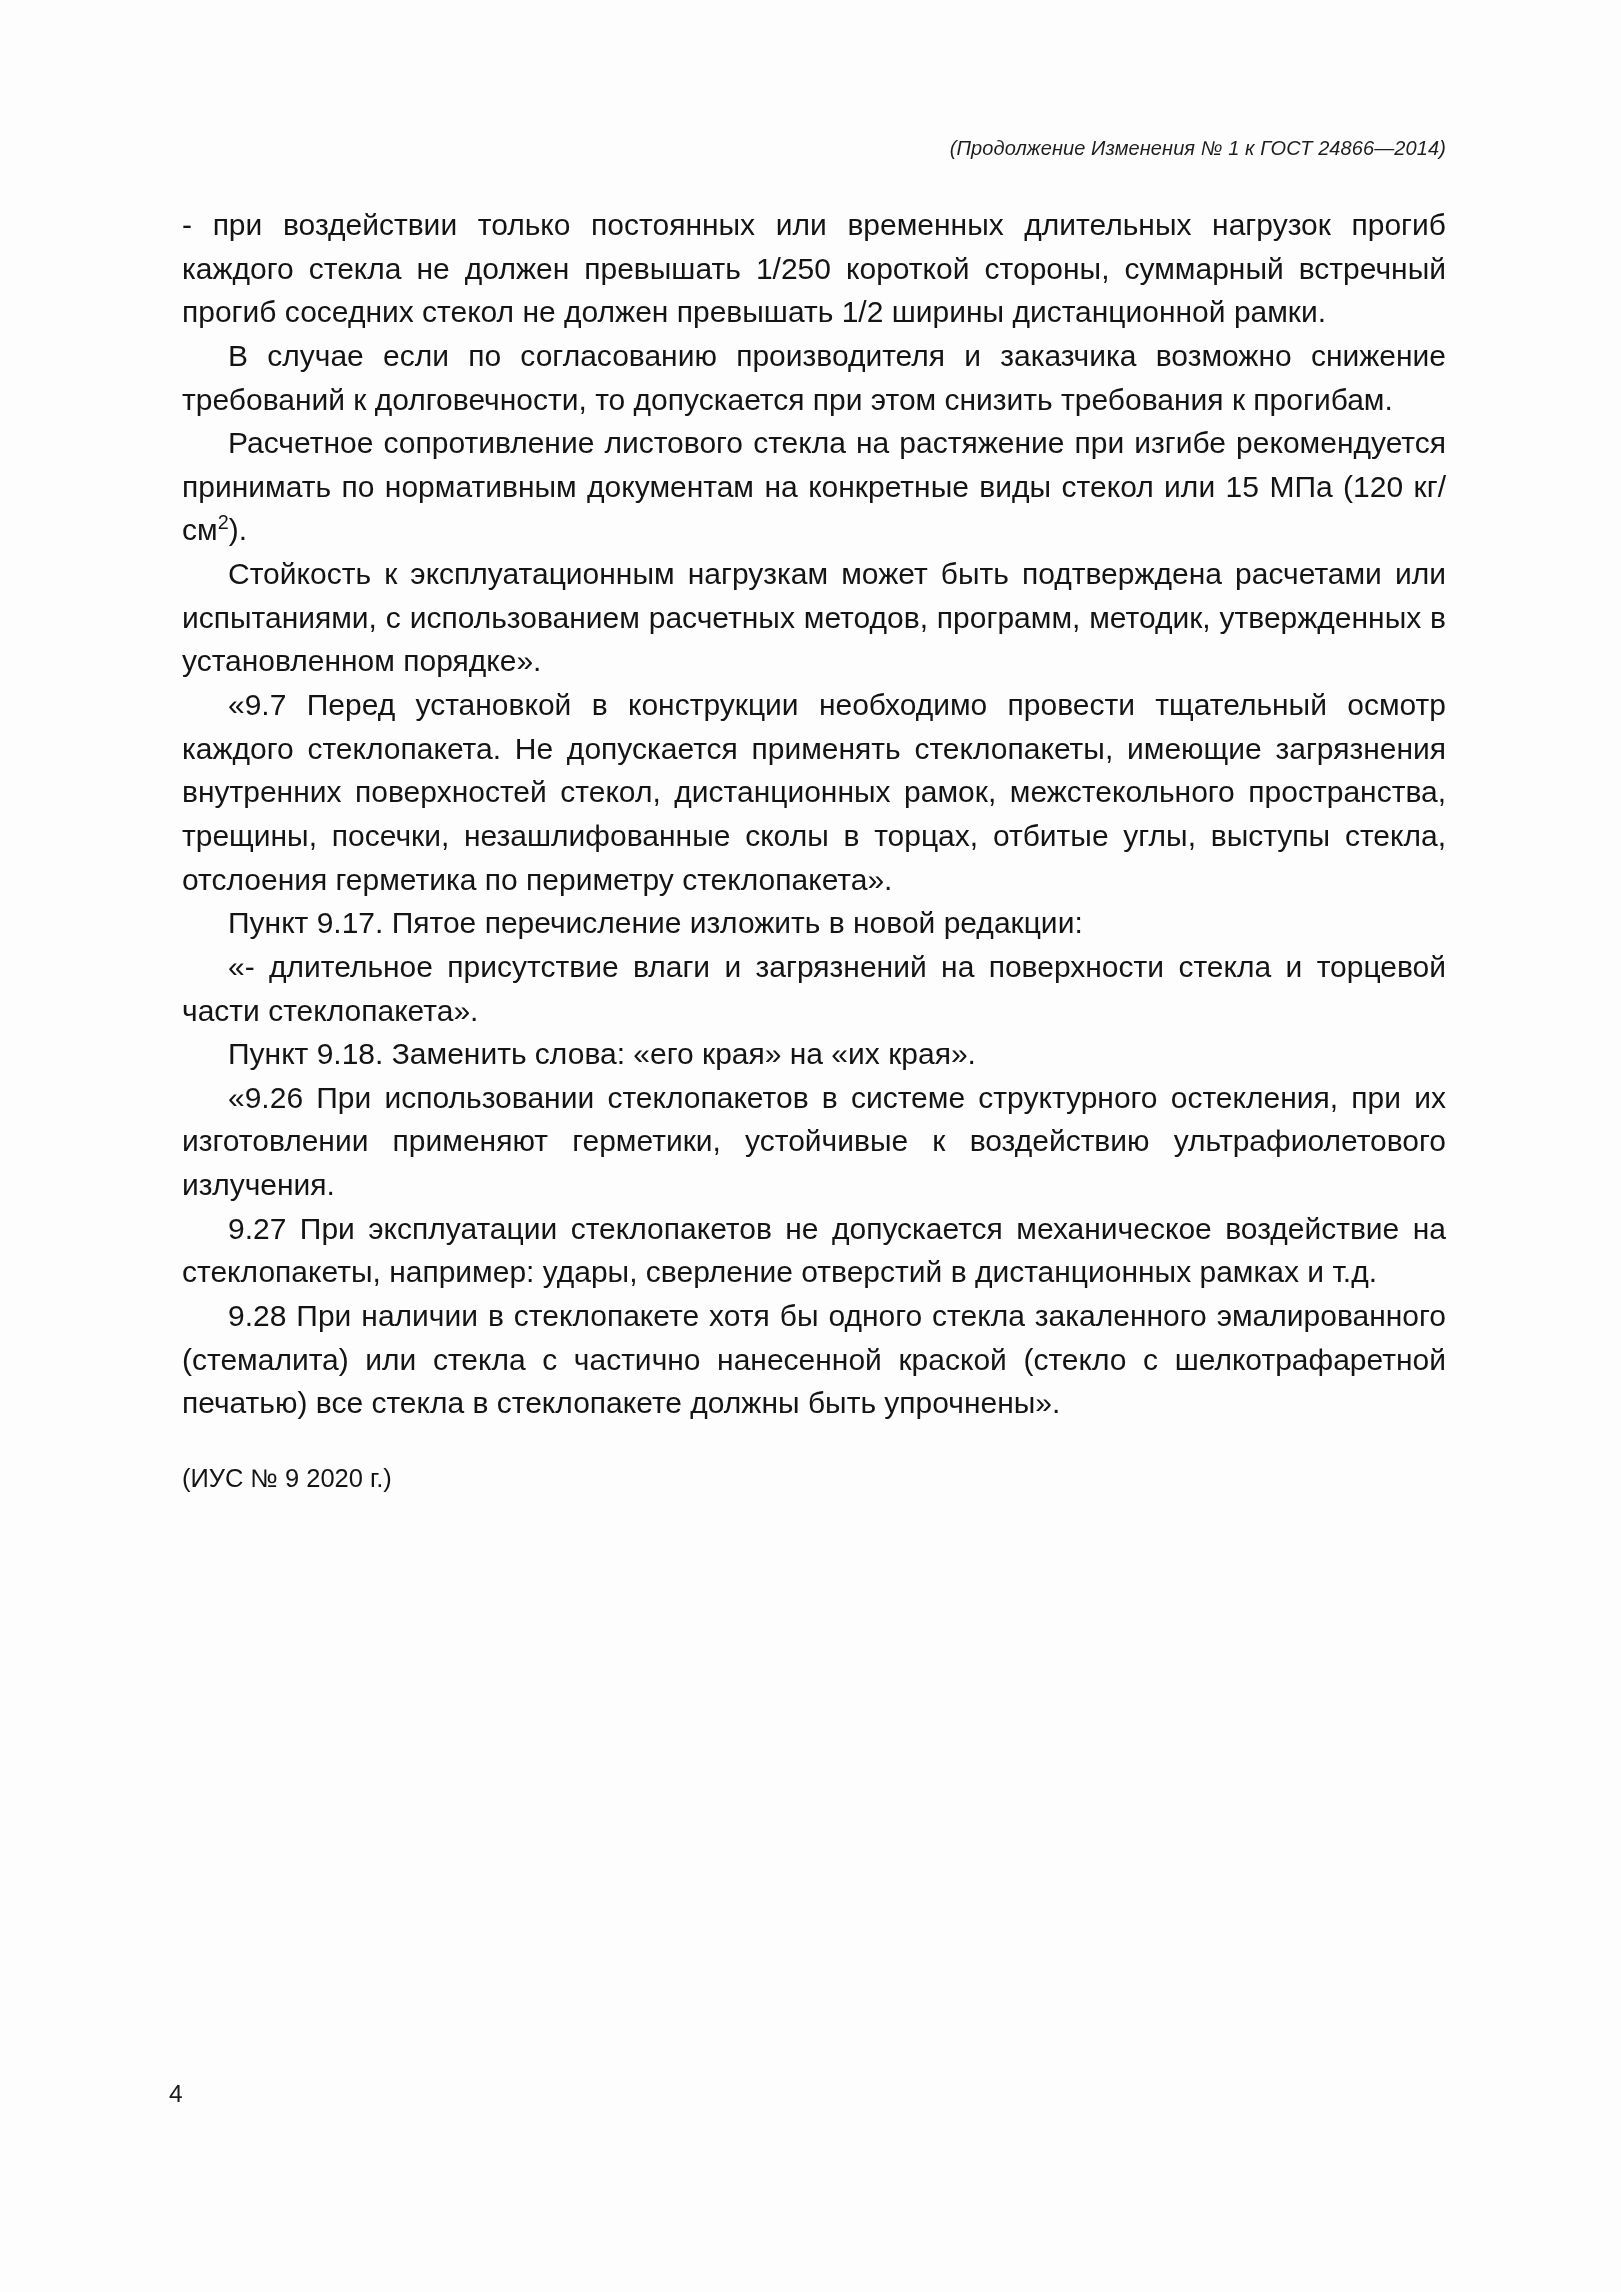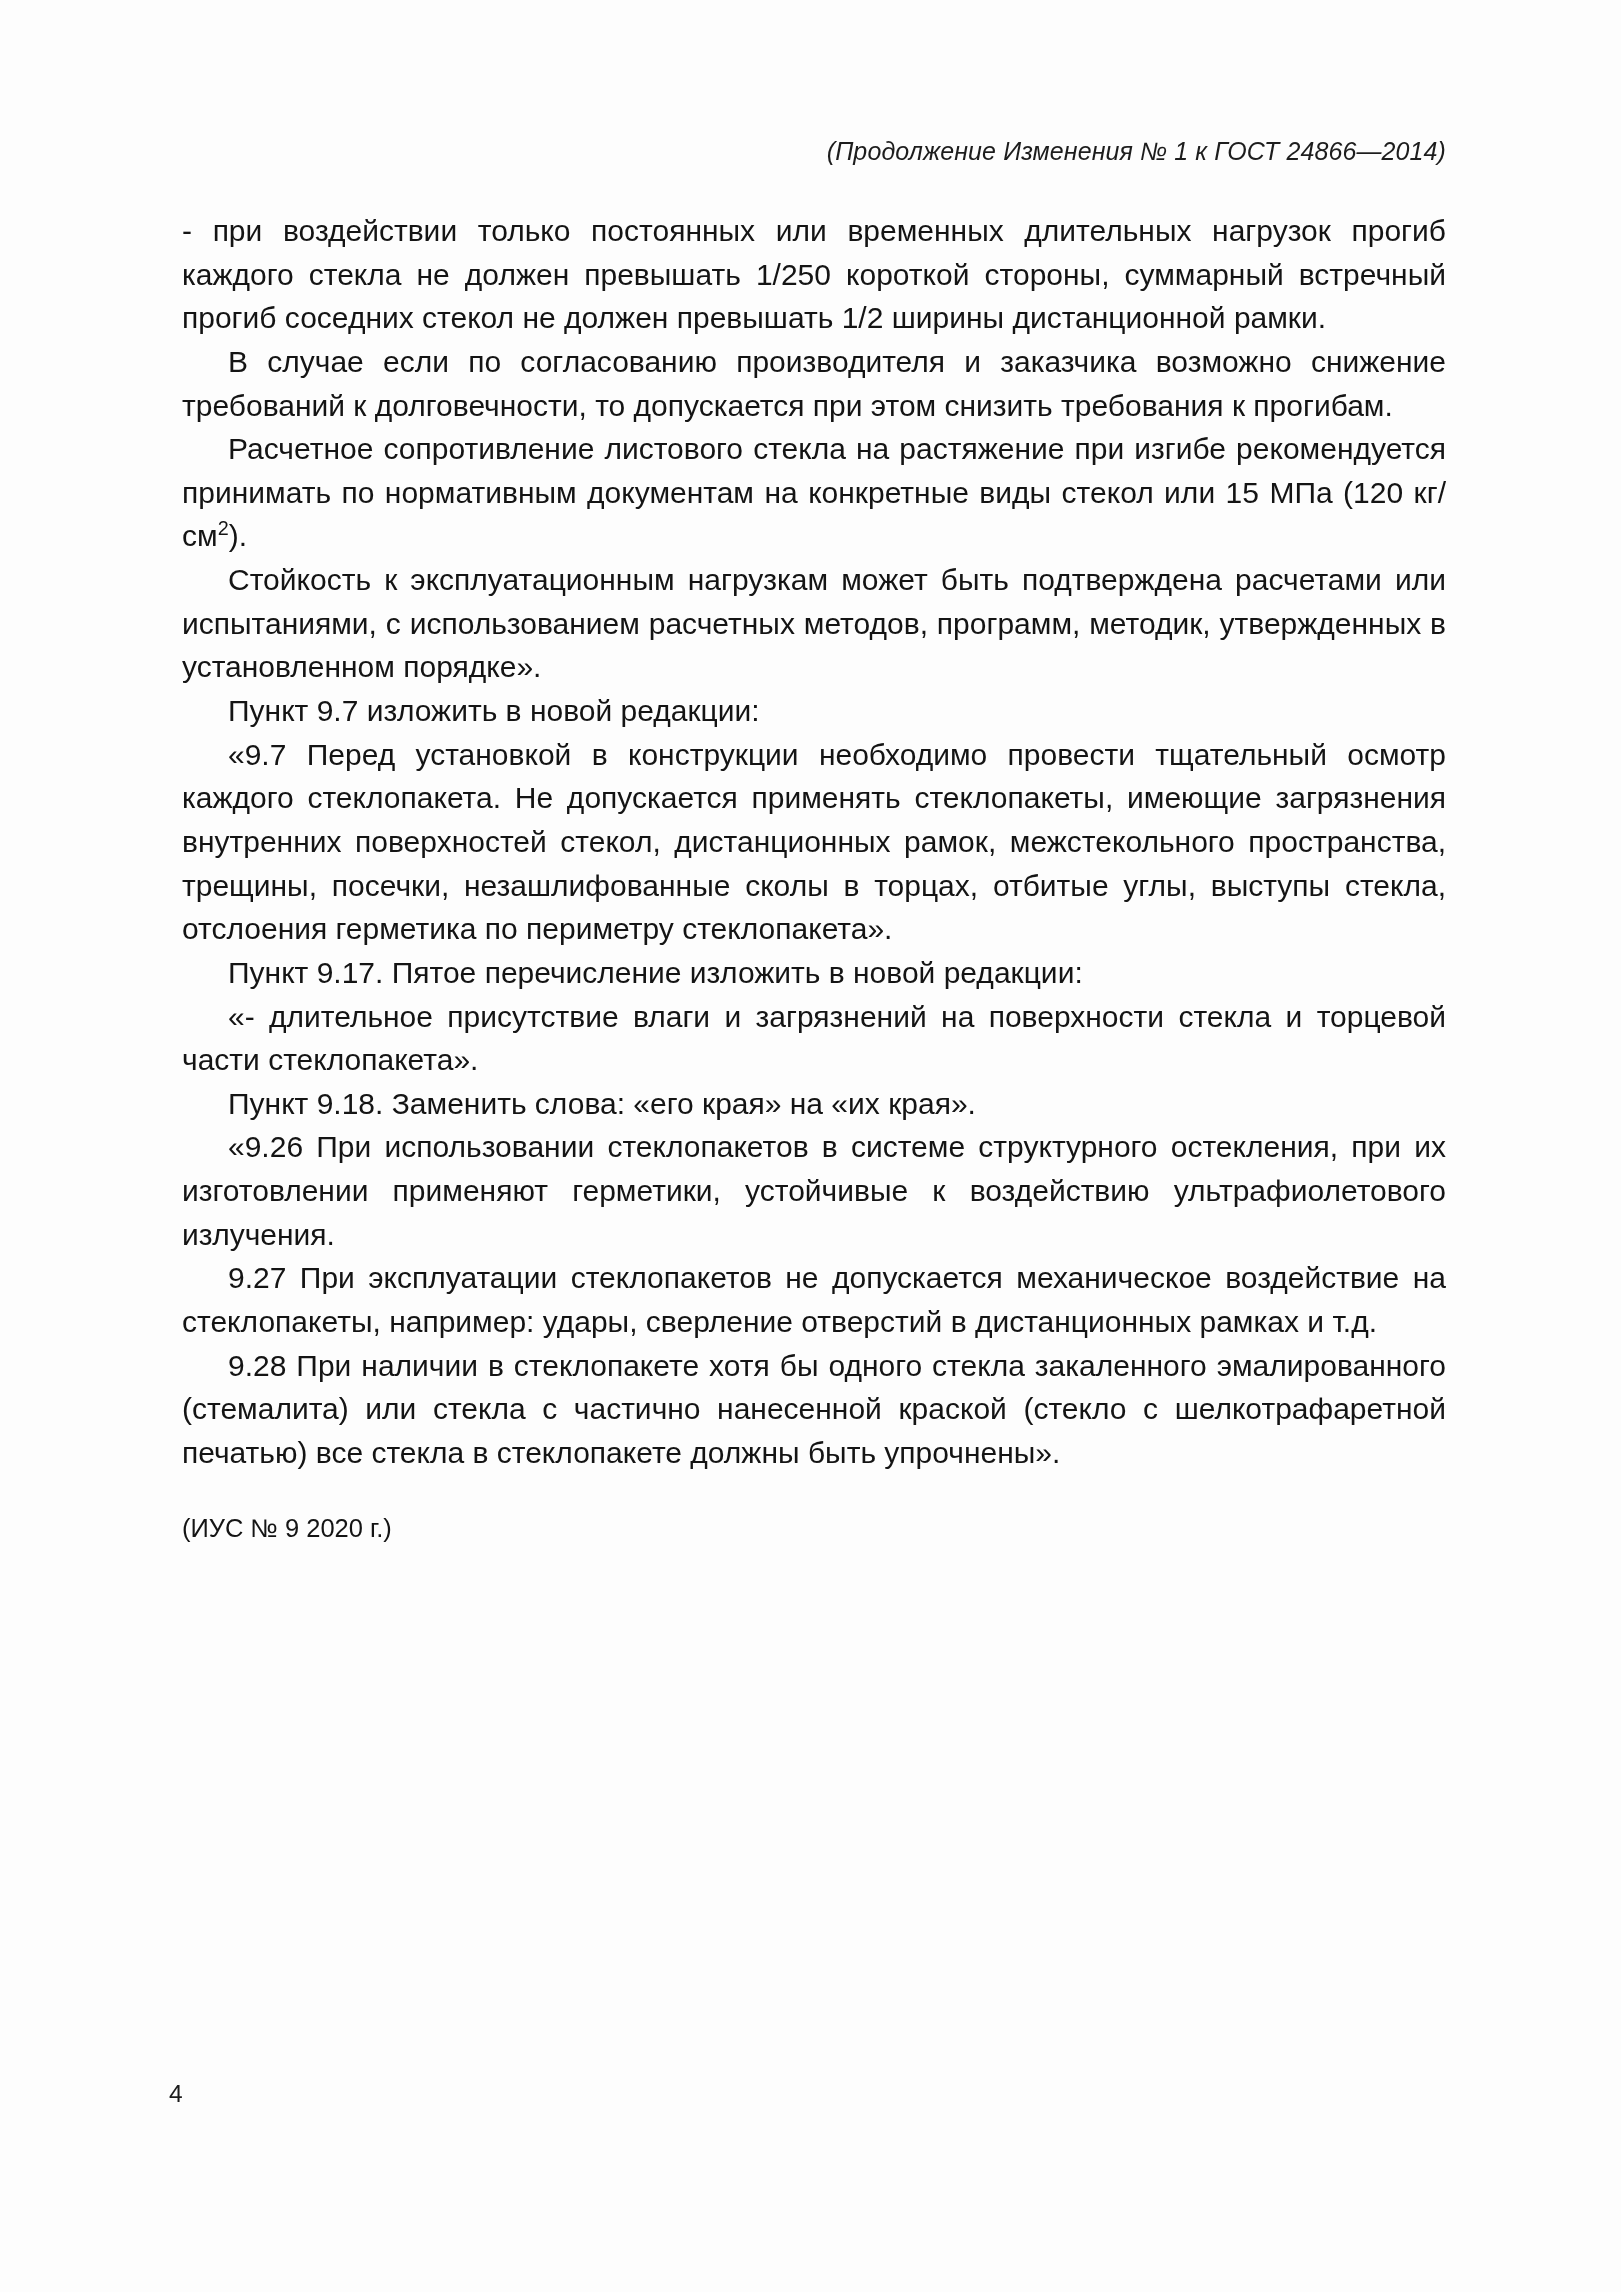--- a/index.html
+++ b/index.html
@@ -22,21 +22,21 @@
   }
   .content {
     position: absolute;
     left: 182px;
     top: 137px;
     width: 1264px;
   }
   .header-line {
     text-align: right;
     font-style: italic;
-    font-size: 25px;
+    font-size: 20px;
     letter-spacing: 0.1px;
     color: #1d1d1d;
     margin-bottom: 43px;
   }
   .body-text p {
     margin: 0;
     font-size: 30px;
     line-height: 1.455;
     text-align: justify;
     text-justify: inter-word;
@@ -80,21 +80,20 @@
     <div class="body-text">
 
       <p class="hang">- при воздействии только постоянных или временных длительных нагрузок прогиб каждого стекла не должен превышать 1/250 короткой стороны, суммарный встречный прогиб соседних стекол не должен превышать 1/2 ширины дистанционной рамки.</p>
 
       <p class="indent">В случае если по согласованию производителя и заказчика возможно снижение требований к долговечности, то допускается при этом снизить требования к прогибам.</p>
 
       <p class="indent"><span>Расчетное сопротивление листового стекла на растяжение при изгибе рекомендуется принимать по нормативным документам на конкретные виды стекол или 15 МПа (120 кг/см</span><sup>2</sup><span>).</span></p>
 
       <p class="indent">Стойкость к эксплуатационным нагрузкам может быть подтверждена расчетами или испытаниями, с использованием расчетных методов, программ, методик, утвержденных в установленном порядке».</p>
 
-      <p class="indent">Пункт 9.7 изложить в новой редакции:</p>
 
       <p class="indent">«9.7 Перед установкой в конструкции необходимо провести тщательный осмотр каждого стеклопакета. Не допускается применять стеклопакеты, имеющие загрязнения внутренних поверхностей стекол, дистанционных рамок, межстекольного пространства, трещины, посечки, незашлифованные сколы в торцах, отбитые углы, выступы стекла, отслоения герметика по периметру стеклопакета».</p>
 
       <p class="indent">Пункт 9.17. Пятое перечисление изложить в новой редакции:</p>
 
       <p class="indent">«- длительное присутствие влаги и загрязнений на поверхности стекла и торцевой части стеклопакета».</p>
 
       <p class="indent">Пункт 9.18. Заменить слова: «его края» на «их края».</p>
 
 

